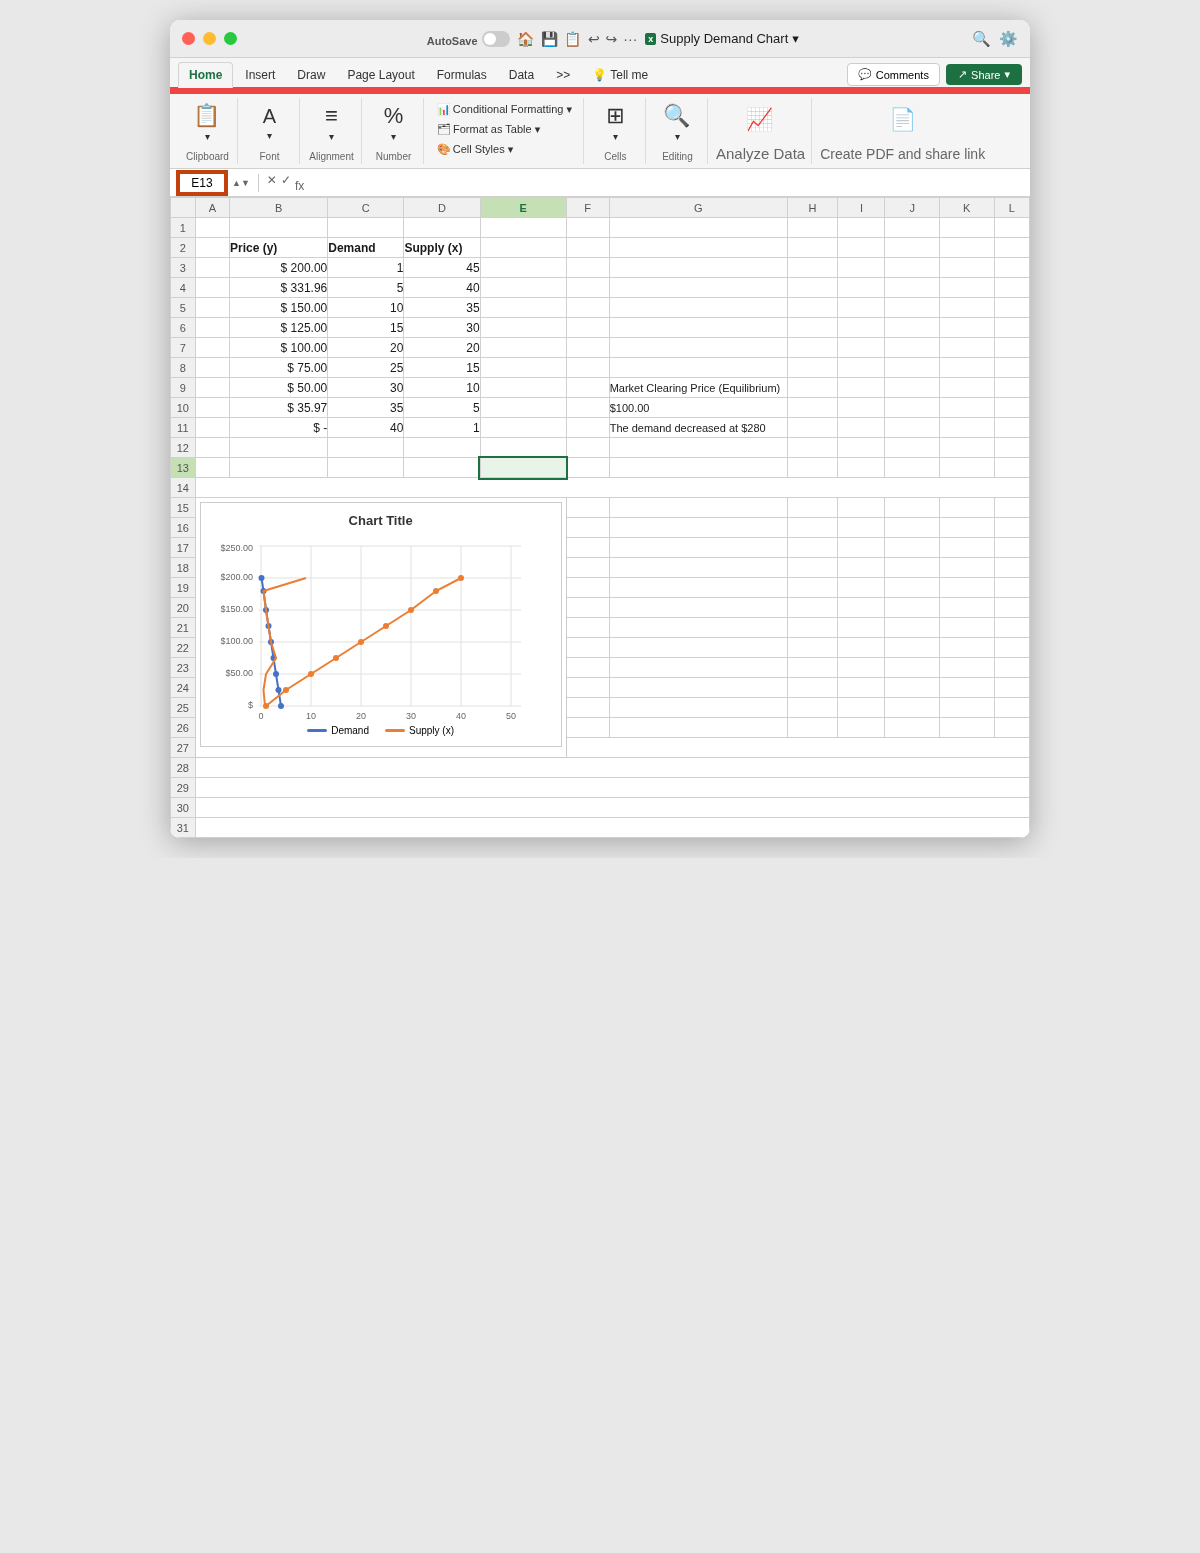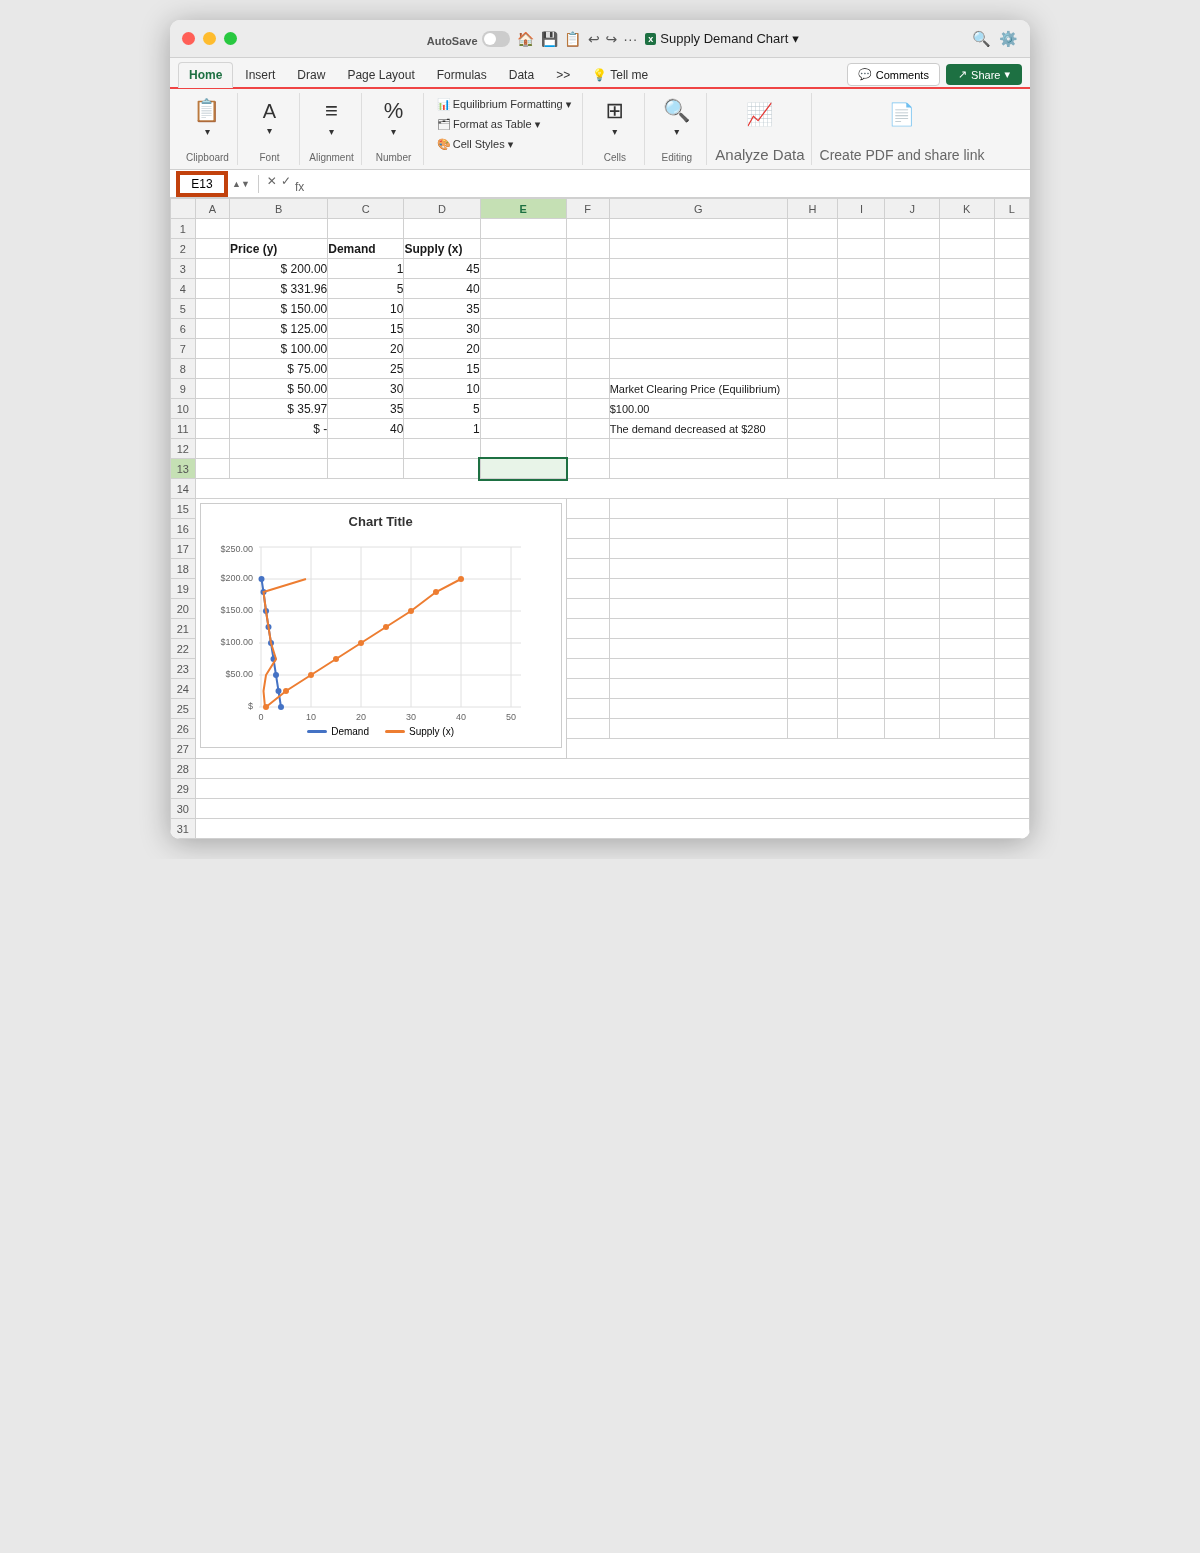--- a/index.html
+++ b/index.html
@@ -19,32 +19,32 @@
     .toggle-knob { width: 12px; height: 12px; background: white; border-radius: 50%; position: absolute; top: 2px; left: 2px; }
     .title-icons { display: flex; gap: 6px; align-items: center; }
     .title-icon { font-size: 14px; color: #555; cursor: pointer; }
     .file-title { font-size: 13px; font-weight: 500; color: #1a1a1a; display: flex; align-items: center; gap: 4px; }
     .excel-icon { background: #1d7042; color: white; font-size: 9px; font-weight: 700; padding: 1px 3px; border-radius: 2px; }
     .titlebar-right { display: flex; align-items: center; gap: 8px; }
     .search-btn { background: none; border: none; font-size: 15px; cursor: pointer; color: #555; }
     
     
     .ribbon { background: #f5f5f5; border-bottom: 1px solid #d0d0d0; }
-    .ribbon-tabs { display: flex; align-items: center; padding: 4px 8px 0; gap: 2px; border-bottom: 2px solid #ef4444; }
+    .ribbon-tabs { display: flex; align-items: center; padding: 4px 8px 0; gap: 2px; border-bottom: 7px solid #ef4444; }
     .ribbon-tab { padding: 5px 10px; font-size: 12px; cursor: pointer; border-radius: 4px 4px 0 0; color: #333; }
     .ribbon-tab.active { background: #f5f5f5; border: 1px solid #d4d4d4; border-bottom: 1px solid #f5f5f5; color: #1d7042; font-weight: 600; margin-bottom: -1px; }
     .ribbon-extra { margin-left: auto; display: flex; align-items: center; gap: 6px; }
     .comments-btn { display: flex; align-items: center; gap: 4px; padding: 4px 10px; border: 1px solid #ccc; border-radius: 4px; background: white; font-size: 11px; cursor: pointer; }
     .share-btn { display: flex; align-items: center; gap: 4px; padding: 4px 12px; border-radius: 4px; background: #1d7042; color: white; font-size: 11px; cursor: pointer; border: none; }
     
     .ribbon-content { display: flex; align-items: stretch; padding: 4px 8px; gap: 2px; }
     .ribbon-group { display: flex; flex-direction: column; align-items: center; padding: 2px 6px; border-right: 1px solid #ddd; min-width: 60px; }
     .ribbon-group:last-child { border-right: none; }
     .ribbon-group-items { display: flex; gap: 2px; align-items: center; flex: 1; }
-    .ribbon-group-label { font-size: 10px; color: #666; margin-top: 12px; }
+    .ribbon-group-label { font-size: 10px; color: #666; margin-top: 6px; }
     .ribbon-btn { display: flex; flex-direction: column; align-items: center; padding: 3px 5px; border-radius: 3px; cursor: pointer; border: none; background: none; font-size: 10px; color: #333; gap: 2px; min-width: 36px; }
     .ribbon-btn-label { font-size: 10px; white-space: nowrap; }
     .ribbon-btn-large { font-size: 22px; }
     
     
     .formula-bar { display: flex; align-items: center; background: white; border-bottom: 1px solid #d0d0d0; padding: 2px 6px; height: 28px; gap: 4px; }
     .cell-ref { width: 52px; text-align: center; font-size: 12px; border: 4px solid #c2410c; padding: 2px 4px; background: white; }
     .formula-divider { width: 1px; height: 18px; background: #ccc; margin: 0 4px; }
     .formula-icons { display: flex; gap: 4px; font-size: 12px; color: #666; }
     .formula-input { flex: 1; border: none; outline: none; font-size: 12px; padding: 2px 4px; }
@@ -173,21 +173,21 @@
             <span>▾</span>
           </button>
         </div>
         <span class="ribbon-group-label">Number</span>
       </div>
 
       <div class="ribbon-group" style="min-width:130px;">
         <div class="ribbon-group-items" style="flex-direction:column; gap:1px; align-items:flex-start;">
           <button class="ribbon-btn" style="flex-direction:row; font-size:11px;">
             <span>📊</span>
-            <span>Equilibrium Formatting ▾</span>
+            <span>Conditional Formatting ▾</span>
           </button>
           <button class="ribbon-btn" style="flex-direction:row; font-size:11px;">
             <span>🗂</span>
             <span>Format as Table ▾</span>
           </button>
           <button class="ribbon-btn" style="flex-direction:row; font-size:11px;">
             <span>🎨</span>
             <span>Cell Styles ▾</span>
           </button>
         </div>

